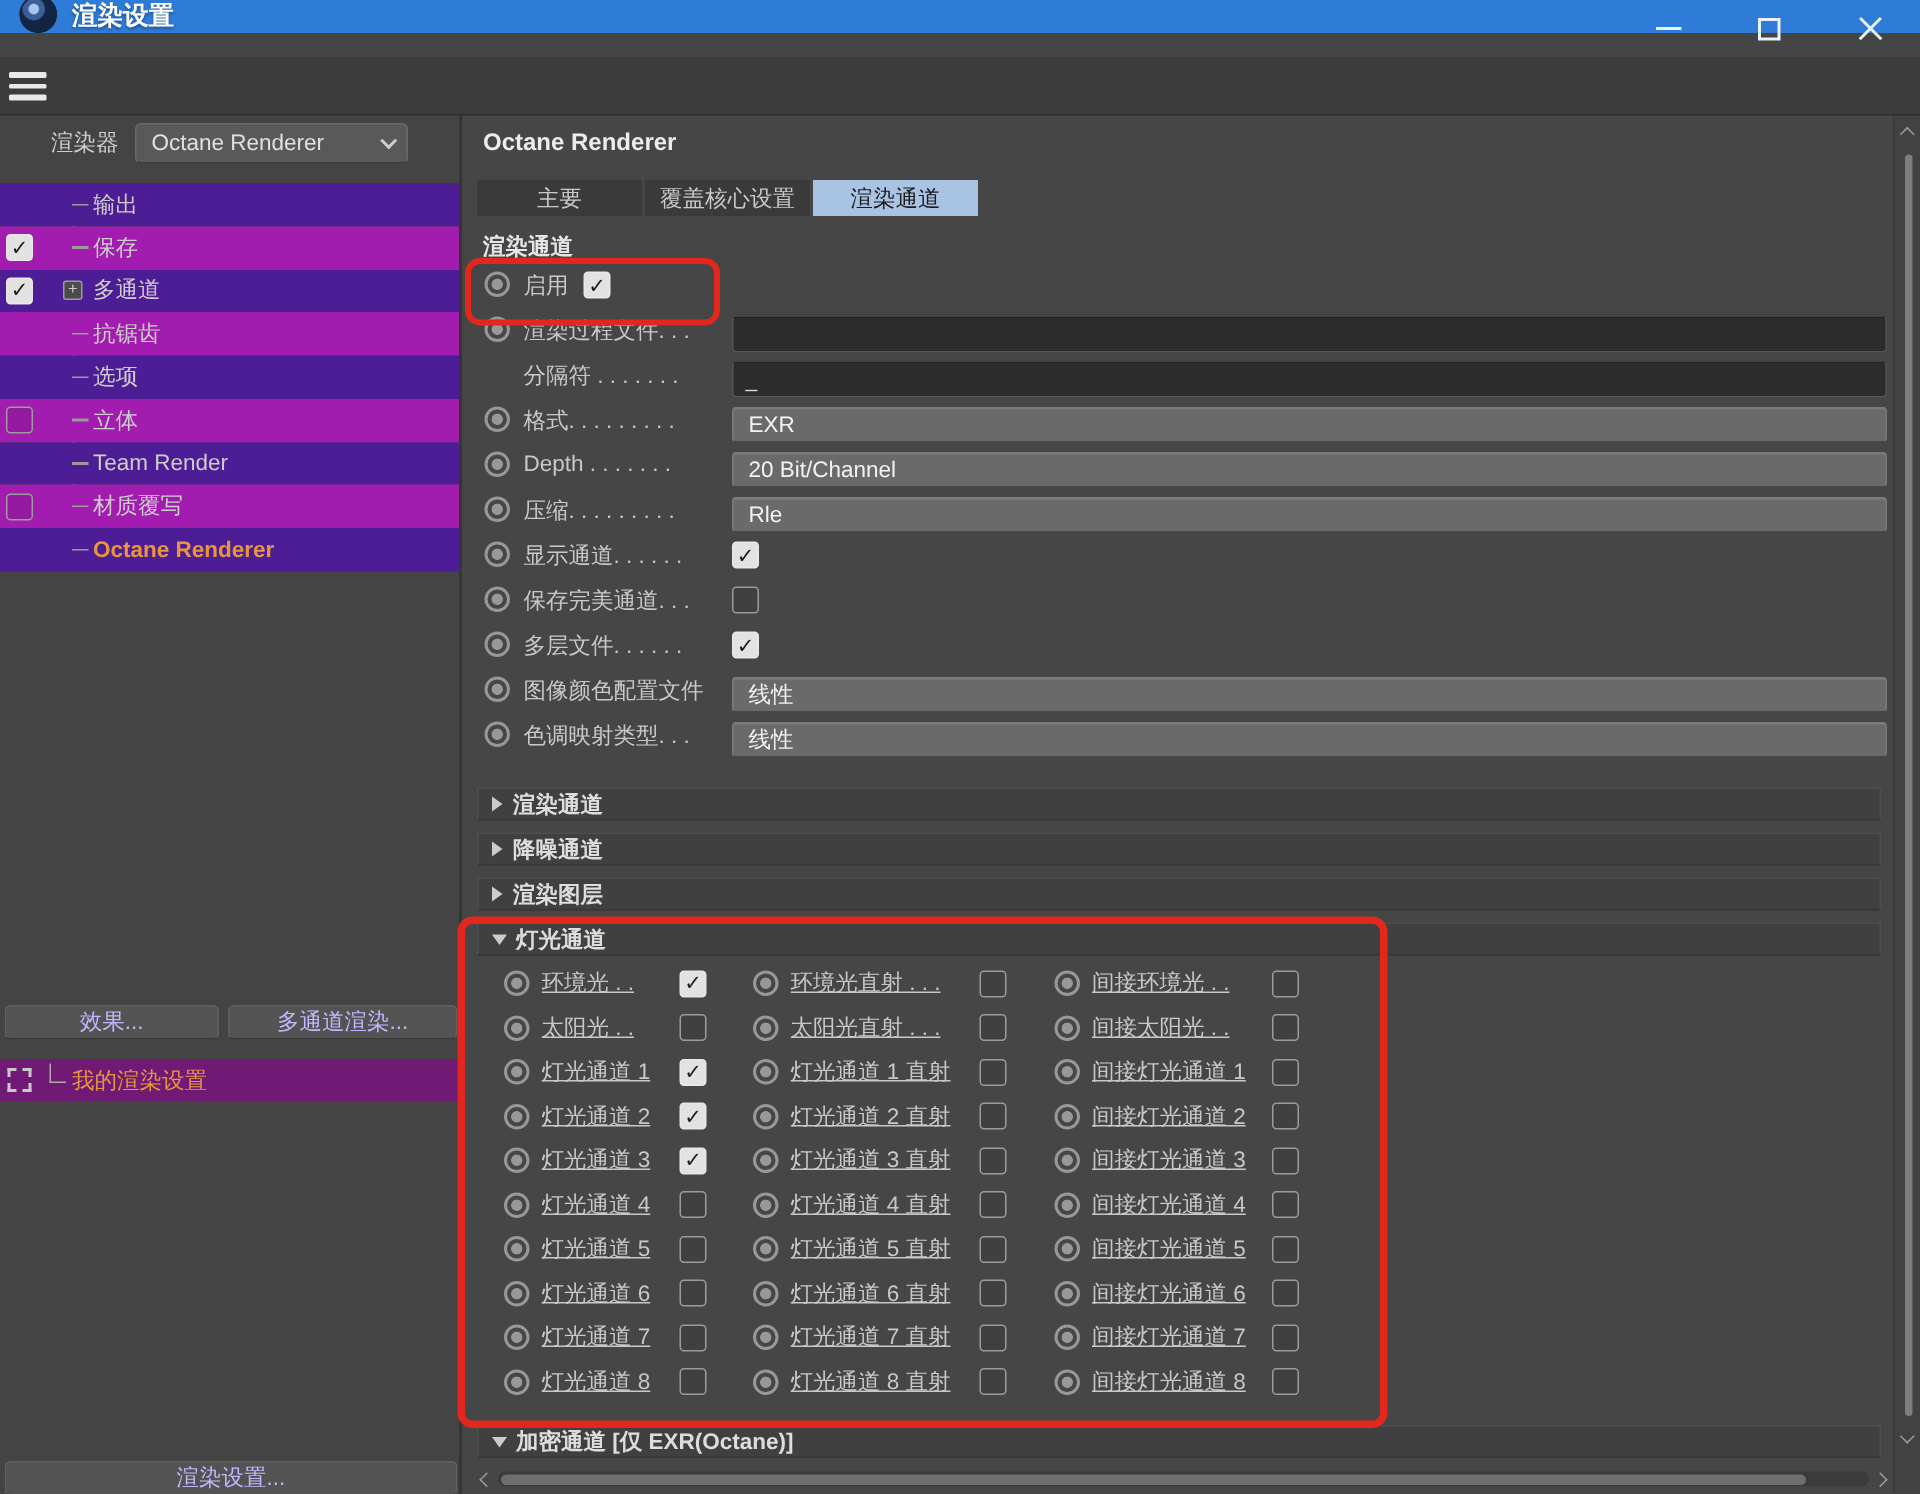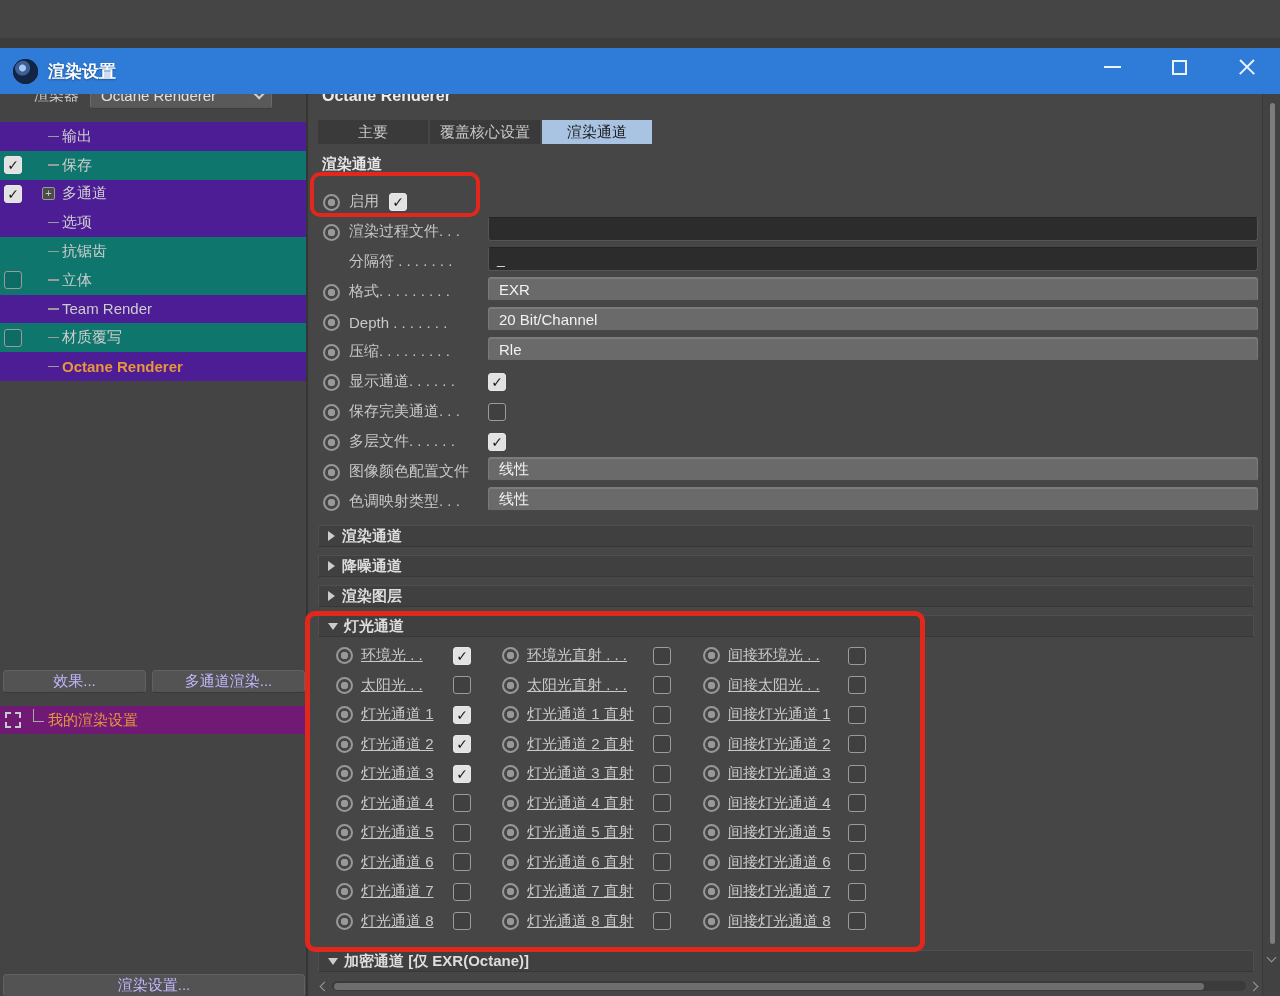--- a/index.html
+++ b/index.html
@@ -4,21 +4,21 @@
 <style>
   * { margin:0; padding:0; box-sizing:border-box; }
   html,body { width:1280px; height:996px; overflow:hidden; }
   body {
     position:relative;
     font-family:"Liberation Sans","DejaVu Sans",sans-serif;
     background:#454545; color:#c9c9c9; font-size:15px;
   }
 
   
-  .titlebar { position:absolute; top:0; left:0; right:0; height:46px; background:#2e7cd8; display:flex; align-items:center; z-index:5;margin-top:48px; }
+  .titlebar { position:absolute; top:0; left:0; right:0; height:22px; background:#2e7cd8; display:flex; align-items:flex-end; z-index:5; }
   .c4d-icon { width:25px; height:25px; border-radius:50%; margin-left:13px; flex:none;
     background:radial-gradient(circle at 38% 36%, #a9c7ee 0 3px, #3b5f96 4px 7px, #132545 8px);
     box-shadow:0 0 0 1px #12233f inset; }
   .title-text { margin-left:10px; color:#fff; font-size:17px; font-weight:bold; text-shadow:0 1px 2px rgba(0,0,0,.35); }
   .win-controls { position:absolute; right:0; top:0; height:38px; display:flex; }
   .win-btn { width:67px; height:38px; display:flex; align-items:center; justify-content:center; }
   .glyph-min { width:17px; height:2px; background:#eaf2fc; }
   .glyph-max { width:15px; height:15px; border:2px solid #eaf2fc; }
   .glyph-close { position:relative; width:18px; height:18px; }
   .glyph-close::before,.glyph-close::after { content:""; position:absolute; left:-1px; top:8px; width:20px; height:2.4px; background:#eaf2fc; }
@@ -34,21 +34,21 @@
   .sidebar { position:absolute; top:77px; left:0; width:308px; bottom:0; background:#444; border-right:2px solid #353535; }
   .renderer-row { position:absolute; top:5px; left:0; right:0; height:28px; }
   .renderer-label { position:absolute; left:34px; top:4px; color:#cfcfcf; }
   .renderer-select { position:absolute; left:90px; top:0; width:182px; height:27px; background:#595959; border:1px solid #6a6a6a; border-bottom-color:#3d3d3d; border-radius:4px; display:flex; align-items:center; padding:0 10px; color:#e0e0e0; }
   .chev-down { margin-left:auto; width:8px; height:8px; border-right:2px solid #cfcfcf; border-bottom:2px solid #cfcfcf; transform:rotate(45deg) translateY(-3px); }
 
   .tree { position:absolute; top:45px; left:0; right:0; height:259px; }
   .tree-vline { position:absolute; left:48px; top:0; height:245px; width:1.5px; background:#9a9a9a; }
   .tree-row { position:relative; height:28.75px; display:flex; align-items:center; }
   .tree-row.odd { background:#4c1d95; }
-  .tree-row.even { background:#0f766e; }
+  .tree-row.even { background:#a21caf; }
   .tick { position:absolute; left:48px; width:11px; height:1.5px; background:#9a9a9a; }
   .expander { position:absolute; left:42px; width:13px; height:13px; background:#4b4b4b; border:1.5px solid #9a9a9a; border-radius:2px; color:#ccc; font-size:11px; line-height:10px; text-align:center; }
   .expander::before { content:"+"; }
   .tree-label { margin-left:62px; color:#cdcdcd; white-space:nowrap; }
   .tree-label.selected { color:#e8963c; font-weight:bold; }
   .cb { width:18px; height:18px; border-radius:3px; flex:none; border:1.5px solid #9b9b9b; background:rgba(0,0,0,.08); display:flex; align-items:center; justify-content:center; }
   .cb.checked { background:#e2e2e2; border-color:#e8e8e8; color:#1b1b1b; font-size:14px; font-weight:bold; }
   .cb.checked::after { content:"✓"; }
   .tree-cb { position:absolute; left:4px; }
 
@@ -71,21 +71,21 @@
 
   
   .main { position:absolute; top:77px; left:310px; right:18px; bottom:0; background:#464646; }
   .main-heading { position:absolute; top:10px; left:12px; font-size:16px; font-weight:bold; color:#ececec; }
   .tabs { position:absolute; top:43px; left:8px; display:flex; gap:2px; }
   .tab { width:110px; height:24px; background:#3a3a3a; color:#c9c9c9; display:flex; align-items:center; justify-content:center; }
   .tab.active { background:#a9c4e3; color:#1a1a1a; }
   .section-title { position:absolute; top:78px; left:12px; font-weight:bold; color:#e6e6e6; }
 
   .content { position:absolute; top:104px; left:0; right:0; }
-  .prow { height:30px; display:flex; align-items:flex-end; padding-left:13px; }
+  .prow { height:30px; display:flex; align-items:flex-start; padding-left:13px; }
   .ci { width:17px; height:17px; border-radius:50%; border:2px solid #989898; margin-right:9px; flex:none;
     background:radial-gradient(circle,#989898 0 3.5px, transparent 4px); }
   .ci.hidden { visibility:hidden; }
   .plabel { width:139px; flex:none; white-space:nowrap; overflow:hidden; color:#c8c8c8; }
   .plabel.auto { width:auto; margin-right:10px; }
   .tinput { flex:1; margin-right:4px; height:24px; background:#2c2c2c; border:1px solid #555; border-top-color:#242424; border-radius:3px; color:#dddddd; font-size:14px; padding:0 8px; display:flex; align-items:center; }
   .dropdown { flex:1; margin-right:4px; height:24px; background:#6a6a6a; border:1px solid #7a7a7a; border-bottom-color:#484848; border-radius:3px; color:#f2f2f2; padding:0 10px; display:flex; align-items:center; box-shadow:inset 0 1px 0 rgba(255,255,255,.12); }
 
   .group { height:22px; margin:8px 8px 0 8px; background:#404040; border:1px solid #4f4f4f; border-bottom-color:#373737; display:flex; align-items:center; padding-left:9px; color:#dddddd; font-weight:bold; }
   .group.first { margin-top:14px; }
@@ -167,27 +167,27 @@
     <div class="tree-row even">
       <span class="cb tree-cb checked"></span>
       <span class="tick"></span>
       <span class="tree-label">保存</span>
     </div>
     <div class="tree-row odd">
       <span class="cb tree-cb checked"></span>
       <span class="expander"></span>
       <span class="tree-label">多通道</span>
     </div>
+    <div class="tree-row even">
+      <span class="tick"></span>
+      <span class="tree-label">抗锯齿</span>
+    </div>
     <div class="tree-row odd">
       <span class="tick"></span>
       <span class="tree-label">选项</span>
-    </div>
-    <div class="tree-row even">
-      <span class="tick"></span>
-      <span class="tree-label">抗锯齿</span>
     </div>
     <div class="tree-row even">
       <span class="cb tree-cb"></span>
       <span class="tick"></span>
       <span class="tree-label">立体</span>
     </div>
     <div class="tree-row odd">
       <span class="tick"></span>
       <span class="tree-label">Team Render</span>
     </div>

